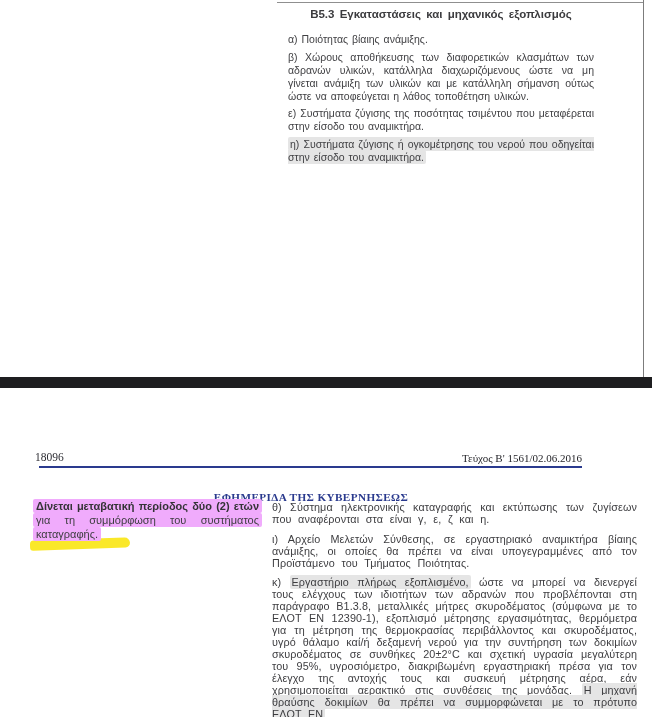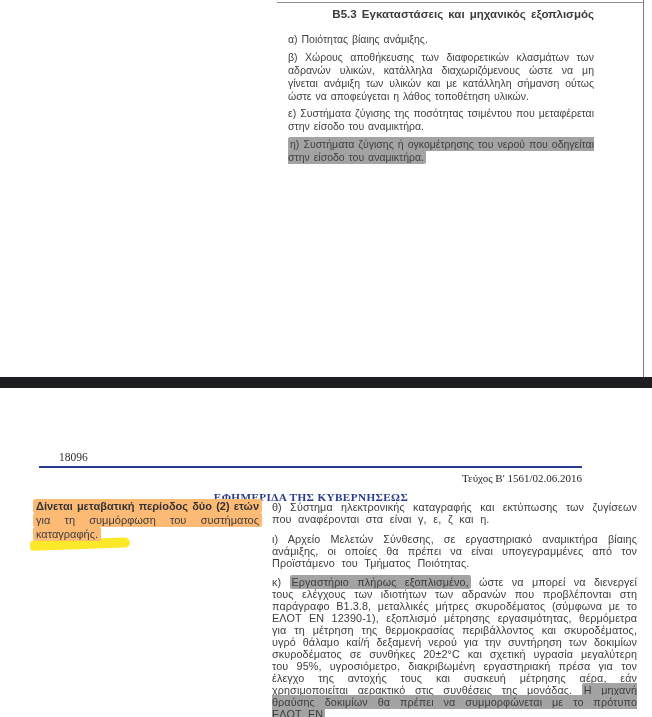--- a/index.html
+++ b/index.html
@@ -9,36 +9,36 @@
   }
   
   .p1-topline{position:absolute;left:277px;top:2px;width:367px;height:1px;background:#8f8f8f;}
   .p1-vline{position:absolute;left:643px;top:0;width:1px;height:377px;background:#7c7c7c;}
   .p1-col{
     position:absolute;left:288px;top:7px;width:306px;
     color:#414144;font-size:10.5px;line-height:13px;text-align:justify;word-spacing:1px;
   }
   .p1-col .heading{
     font-size:11.5px;line-height:14px;font-weight:bold;color:#3b3b3e;
-    margin:0 0 12px 0;text-align:right;word-spacing:2px;
+    margin:0 0 12px 0;text-align:center;word-spacing:2px;
   }
   .p1-col p{margin:0 0 4.5px 0;}
   mark{color:inherit;padding:1px 2px;border-radius:2px;}
-  .hl-pale{background:#a3a3a3;}
-  .hl-bright{background:#fdba74;}
+  .hl-pale{background:#e5e5e5;}
+  .hl-bright{background:#f0abfc;}
   
   .separator{position:absolute;left:0;top:377px;width:652px;height:11px;background:#1e1e20;}
   
   .serif{font-family:"Liberation Serif","DejaVu Serif",serif;}
-  .p2-pagenum{position:absolute;left:59px;top:451px;font-size:11.5px;color:#2e2e34;text-align:center;}
+  .p2-pagenum{position:absolute;left:35px;top:451px;font-size:11.5px;color:#2e2e34;text-align:center;}
   .p2-title{
     position:absolute;left:40px;top:451px;width:542px;text-align:center;
     font-size:11.2px;font-weight:bold;color:#2a3a8e;letter-spacing:0.4px;margin-top:40px;
   }
-  .p2-issue{position:absolute;right:70px;top:452px;font-size:11px;color:#26262b;margin-top:20px;}
+  .p2-issue{position:absolute;right:70px;top:452px;font-size:11px;color:#26262b;}
   .p2-rule{position:absolute;left:39px;top:466px;width:543px;height:2px;background:#2a3a8e;}
   
   .p2-left{
     position:absolute;left:33px;top:500px;width:229px;z-index:1;
     color:#3d3d40;font-size:11px;line-height:13.8px;text-align:justify;word-spacing:1px;
   }
   .p2-left .hl-bright{padding:1px 3px;-webkit-box-decoration-break:clone;box-decoration-break:clone;}
   .p2-left b{font-weight:bold;color:#333336;}
   .marker-tail{
     position:absolute;left:30px;top:539px;width:100px;height:10px;z-index:0;

